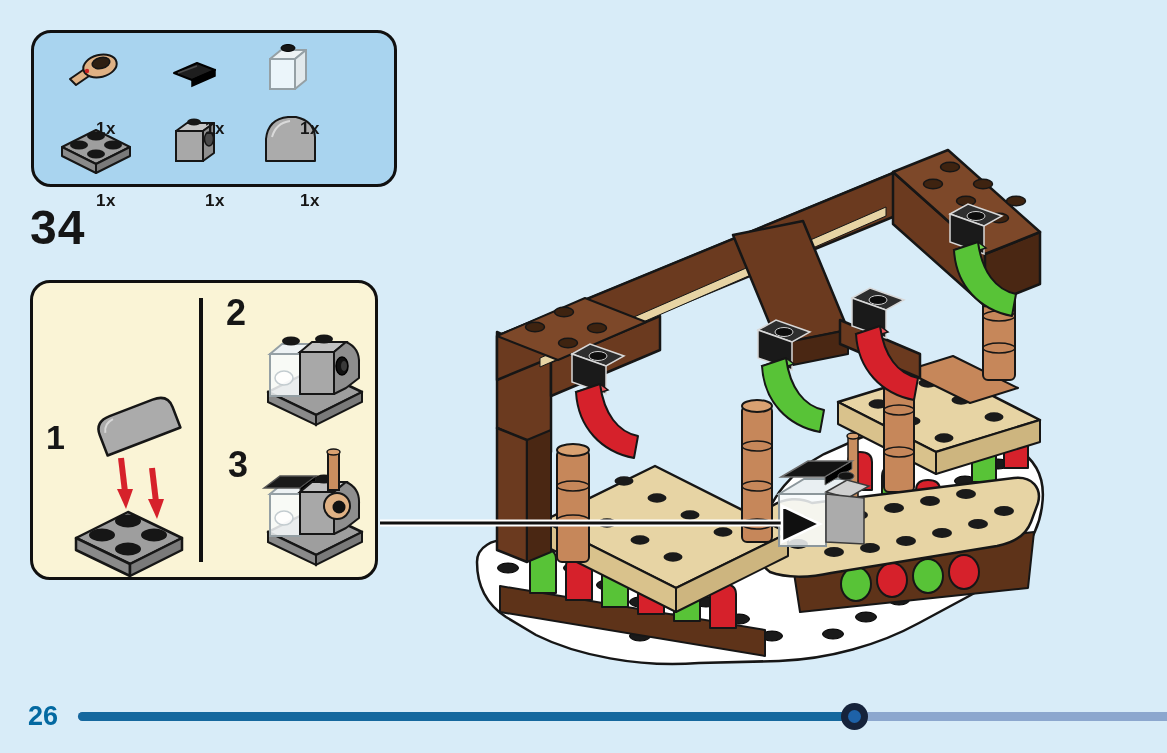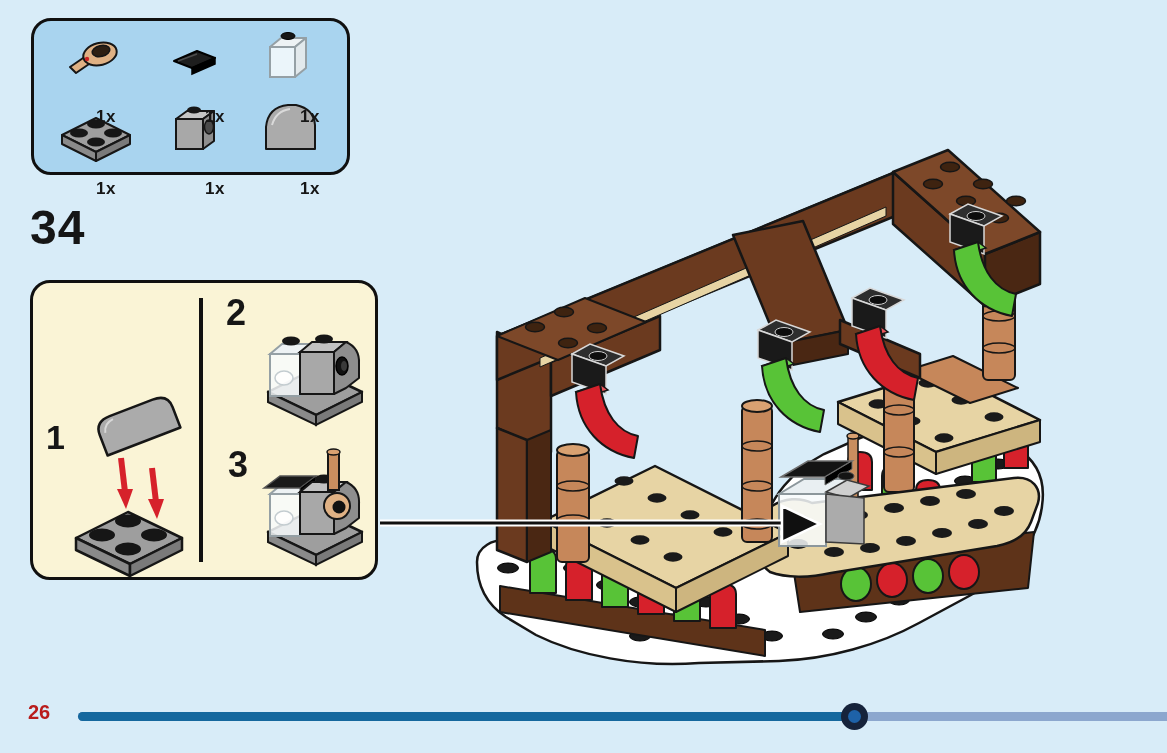--- a/index.html
+++ b/index.html
@@ -1,35 +1,35 @@
 <!DOCTYPE html>
 <html><head>
 <meta charset="utf-8">
 <style>
   html,body{margin:0;padding:0;overflow:hidden;}
   .page{position:relative;width:1167px;height:753px;background:#D8ECF8;
         font-family:"Liberation Sans",sans-serif;color:#161616;}
   
-  .parts-box{position:absolute;left:31px;top:18px;width:319px;height:157px;
+  .parts-box{position:absolute;left:31px;top:30px;width:366px;height:157px;
              background:#A9D4EF;border:3px solid #101010;border-radius:20px;box-sizing:border-box;}
   .part-count{position:absolute;font-size:17px;font-weight:bold;color:#161616;letter-spacing:0.5px;}
   .pc1{left:62px;top:86px;} .pc2{left:171px;top:86px;} .pc3{left:266px;top:86px;}
   .pc4{left:62px;top:158px;} .pc5{left:171px;top:158px;} .pc6{left:266px;top:158px;}
   
   .step-number{position:absolute;left:30px;top:200px;font-size:48px;font-weight:bold;letter-spacing:1px;}
   
   .sub-box{position:absolute;left:30px;top:280px;width:348px;height:300px;background:#FAF4D6;
            border:3px solid #101010;border-radius:20px;box-sizing:border-box;}
   .sub-num{position:absolute;font-weight:bold;color:#161616;}
   .sn1{left:46px;top:418px;font-size:34px;}
   .sn2{left:226px;top:292px;font-size:36px;}
   .sn3{left:228px;top:444px;font-size:36px;}
   .overlay-svg{position:absolute;left:0;top:0;}
   
-  .page-number{position:absolute;left:28px;top:701px;font-size:20px;font-weight:bold;color:#b91c1c;}
+  .page-number{position:absolute;left:28px;top:701px;font-size:27px;font-weight:bold;color:#0369a1;}
   .progress-track{position:absolute;left:78px;top:712px;width:1089px;height:9px;background:#8CA7CE;
                   border-radius:5px 0 0 5px;cursor:pointer;}
   .progress-fill{position:absolute;left:0;top:0;width:770px;height:9px;background:#15689E;border-radius:5px;}
   .progress-handle{position:absolute;left:841px;top:703px;width:27px;height:27px;border-radius:50%;
                    background:#16233B;cursor:grab;}
   .progress-handle::after{content:"";position:absolute;left:7px;top:7px;width:13px;height:13px;
                    border-radius:50%;background:#1E62A8;}
 </style>
 </head>
 <body>

